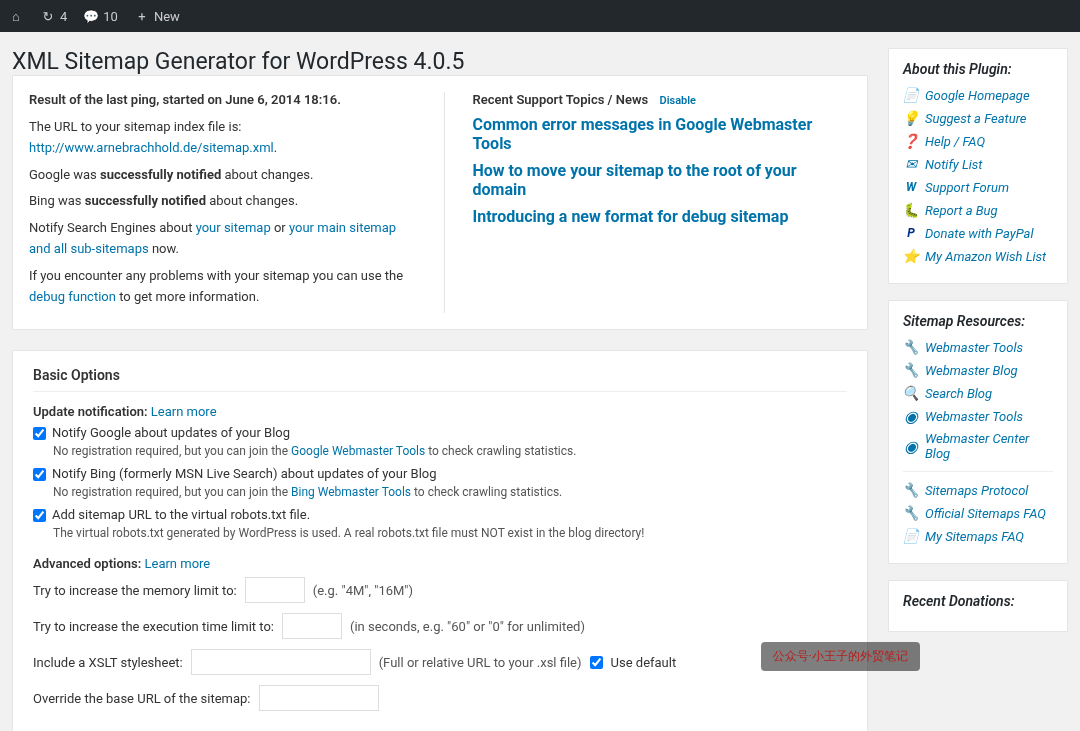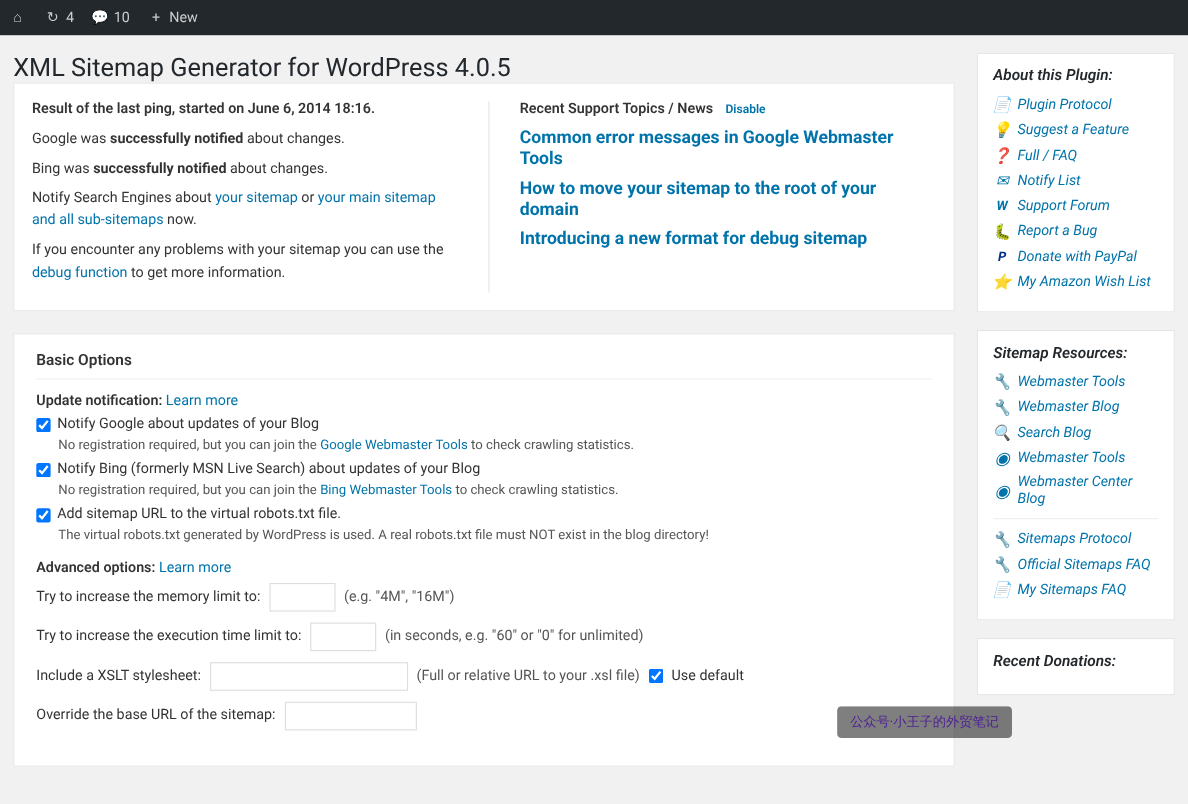--- a/index.html
+++ b/index.html
@@ -149,21 +149,21 @@
     .icon-paypal { color: #003087; }
     
     .sidebar-divider { border: none; border-top: 1px solid #eee; margin: 10px 0; }
     
     
     .watermark {
       position: fixed;
       bottom: 60px;
       right: 160px;
       background: rgba(0,0,0,0.5);
-      color: #4c1d95;
+      color: #b91c1c;
       padding: 6px 12px;
       border-radius: 4px;
       font-size: 12px;
       pointer-events: none;
       z-index: 9999;
     }
   </style>
 </head>
 <body>
 
@@ -187,20 +187,23 @@
 
 <div id="page-wrapper">
 
   <div id="main-content">
 
     <h1 class="page-title">XML Sitemap Generator for WordPress 4.0.5</h1>
 
     <div class="ping-box">
       <div class="ping-left">
         <div class="ping-header">Result of the last ping, started on June 6, 2014 18:16.</div>
+        <p class="ping-text">
+          The URL to your sitemap index file is: <a href="#">http://www.arnebrachhold.de/sitemap.xml</a>.
+        </p>
         <p class="ping-text">
           Google was <span class="bold">successfully notified</span> about changes.
         </p>
         <p class="ping-text">
           Bing was <span class="bold">successfully notified</span> about changes.
         </p>
         <p class="ping-text">
           Notify Search Engines about <a href="#">your sitemap</a> or <a href="#">your main sitemap and all sub-sitemaps</a> now.
         </p>
         <p class="ping-text">
@@ -286,29 +289,29 @@
     </div>
   </div>
 
   <div id="sidebar">
 
     <div class="sidebar-widget">
       <div class="sidebar-widget-title">About this Plugin:</div>
 
       <div class="sidebar-link">
         <span class="sidebar-icon icon-blue">📄</span>
-        <a href="#">Plugin Protocol</a>
+        <a href="#">Google Homepage</a>
       </div>
       <div class="sidebar-link">
         <span class="sidebar-icon icon-yellow">💡</span>
         <a href="#">Suggest a Feature</a>
       </div>
       <div class="sidebar-link">
         <span class="sidebar-icon icon-blue">❓</span>
-        <a href="#">Full / FAQ</a>
+        <a href="#">Help / FAQ</a>
       </div>
       <div class="sidebar-link">
         <span class="sidebar-icon icon-blue">✉</span>
         <a href="#">Notify List</a>
       </div>
       <div class="sidebar-link">
         <span class="sidebar-icon icon-blue" style="font-weight:bold;font-size:12px;">W</span>
         <a href="#">Support Forum</a>
       </div>
       <div class="sidebar-link">

